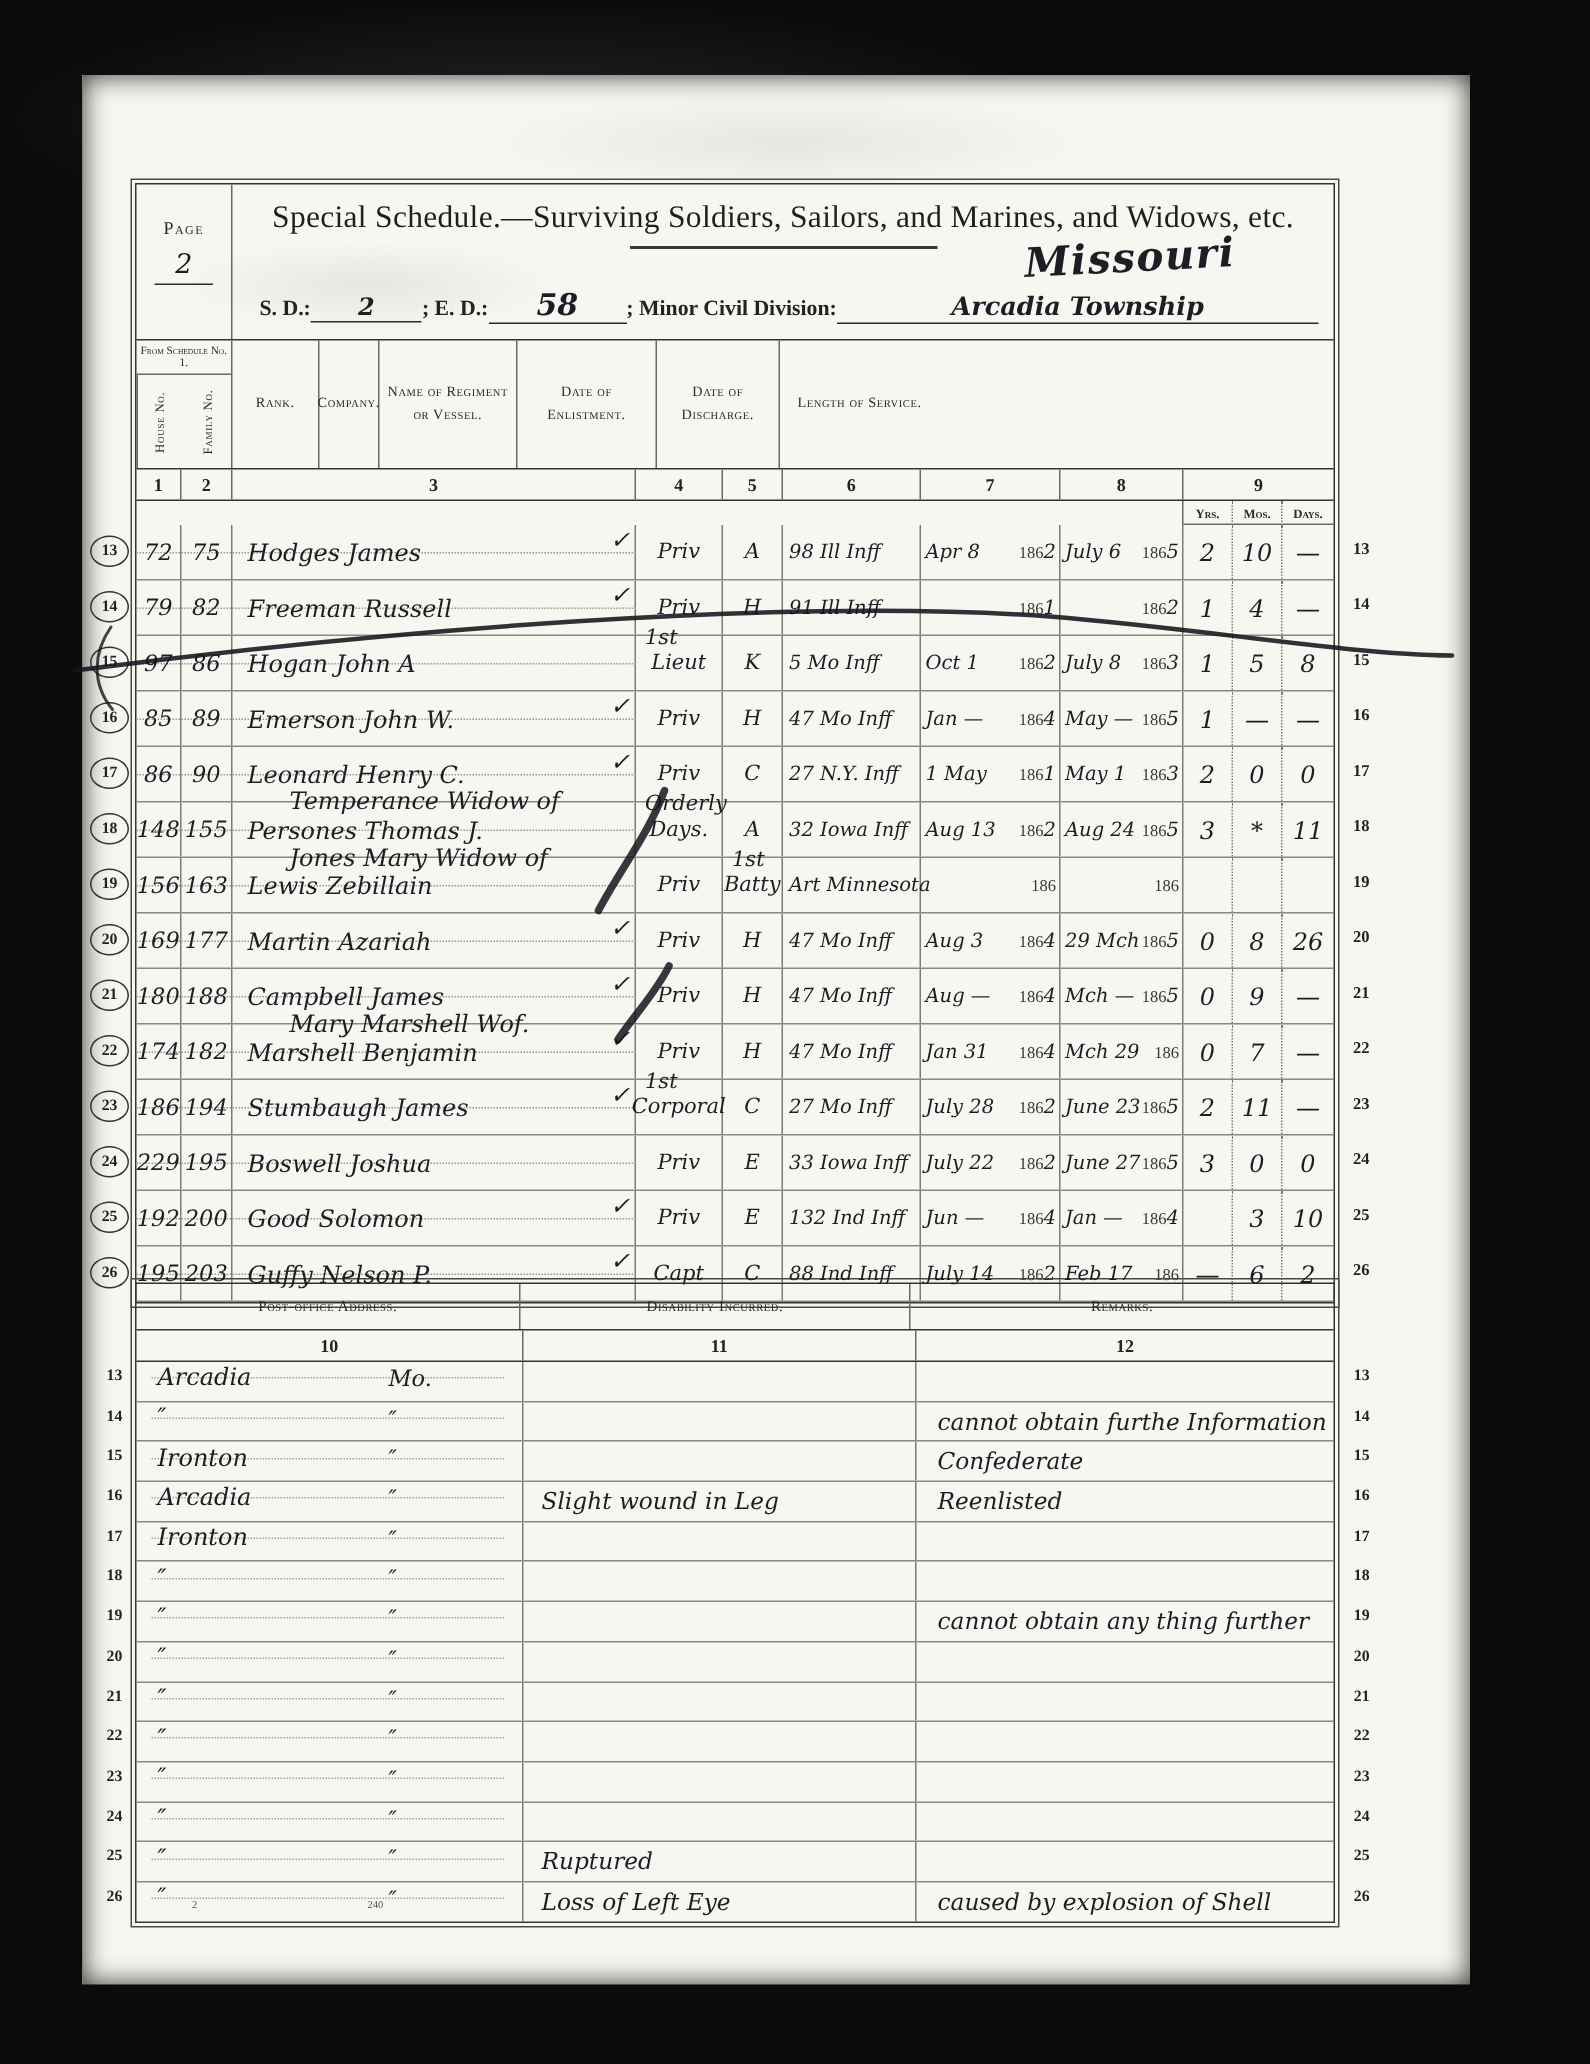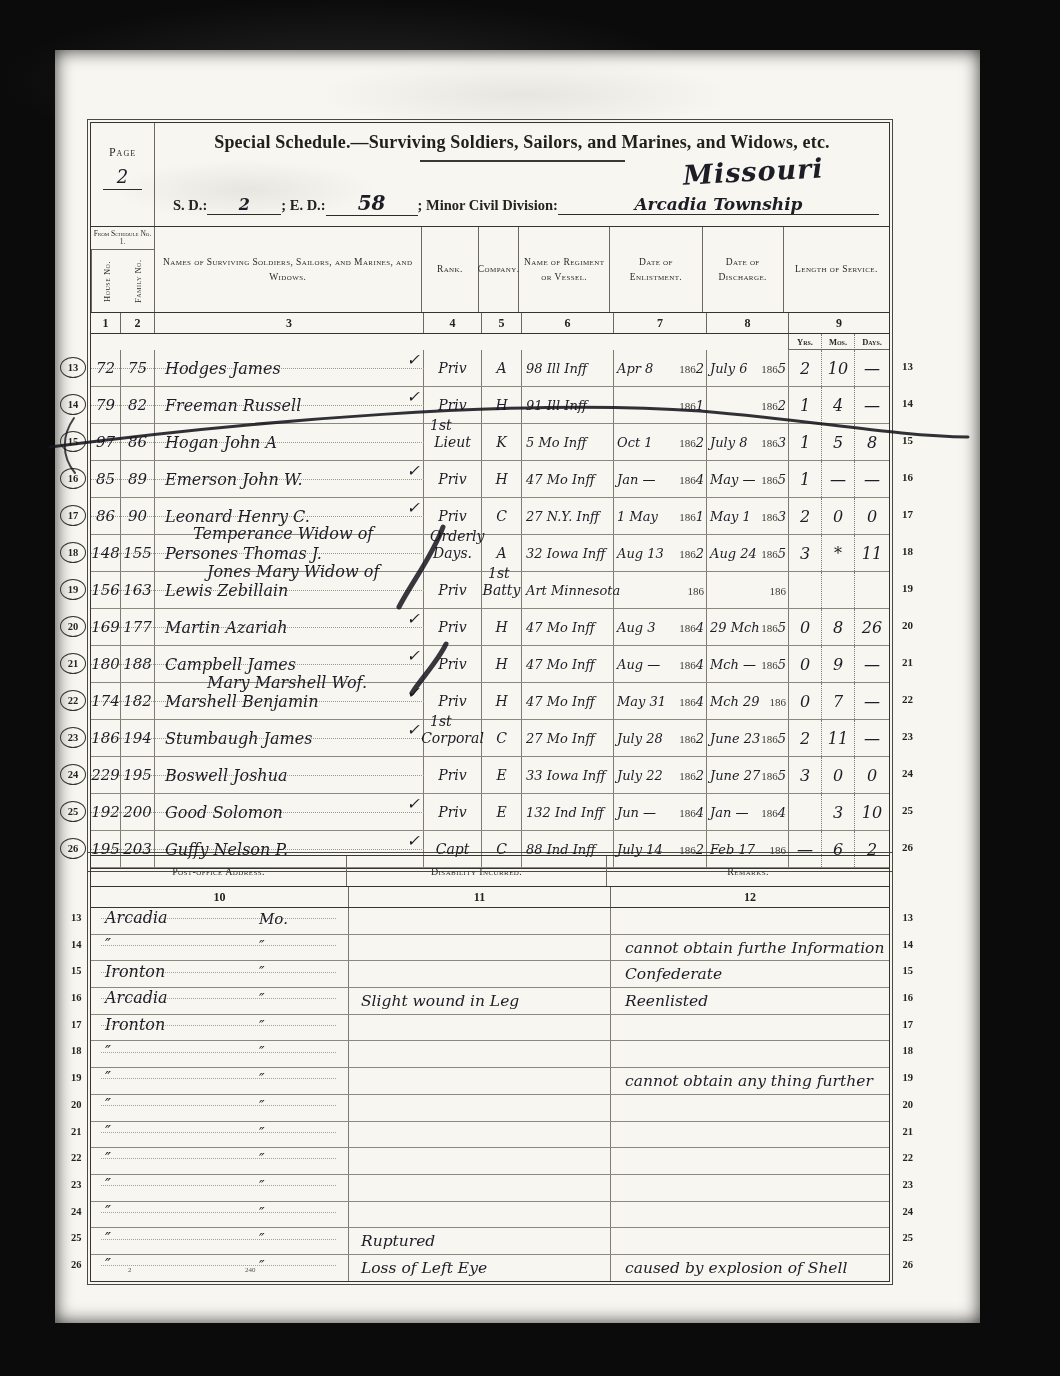--- a/index.html
+++ b/index.html
@@ -12,21 +12,21 @@
 
   
   #schedule{position:absolute;left:35px;top:72px;width:798px;border:1.5px solid #35342d;outline:1px solid #4a4840;outline-offset:2.5px;box-sizing:content-box;background:transparent;}
   .cellb{box-sizing:border-box;border-right:1px solid #6b6960;}
   
   #titleband{display:flex;height:103px;border-bottom:1.5px solid #35342d;}
   #pagebox{width:64px;border-right:1px solid #6b6960;box-sizing:border-box;text-align:center;padding-top:22px;}
   #pagebox .pglabel{font-variant:small-caps;font-size:12px;letter-spacing:1px;color:#2c2b25;display:block;}
   #pagebox .pgnum{display:inline-block;margin-top:6px;border-bottom:1.2px solid #2c2b25;padding:0 14px 2px;}
   .titleright{flex:1;position:relative;padding-top:9px;}
-  #doctitle{text-align:center;font-size:18px;font-weight:bold;color:#201f1a;letter-spacing:.2px;}
+  #doctitle{text-align:center;font-size:21px;font-weight:normal;color:#201f1a;letter-spacing:.2px;}
   #titlerule{width:205px;height:2px;background:#3a3930;margin:7px auto 0;}
   #sdline{position:absolute;left:18px;right:10px;bottom:10px;display:flex;align-items:baseline;font-weight:bold;font-size:14.5px;color:#24231e;}
   .blank{border-bottom:1.5px solid #2c2b25;text-align:center;}
   .hw{font-family:"DejaVu Serif",serif;font-style:italic;color:#1d1d26;}
   #state-hw{position:absolute;right:55px;top:-38px;font-size:27px;transform:rotate(-3deg);letter-spacing:1px;}
 
   
   #colheads{display:flex;height:85px;border-bottom:1.2px solid #35342d;}
   .hcell{display:flex;align-items:center;justify-content:center;text-align:center;
          font-variant:small-caps;font-size:9.5px;letter-spacing:.4px;color:#2c2b26;line-height:1.5;padding:0 3px;}
@@ -54,21 +54,21 @@
   .c.reg{width:92px;padding-left:4px;}
   .c.enl{width:93px;}
   .c.disc{width:82px;}
   .c.yrs{width:33px;justify-content:center;border-right:1px dotted #7d7b72;}
   .c.mos{width:33px;justify-content:center;border-right:1px dotted #7d7b72;}
   .c.days{width:34px;justify-content:center;border-right:none;}
   .srow .hw{font-size:16px;white-space:nowrap;z-index:2;}
   .c.house .hw,.c.family .hw{font-size:15px;}
   .c.rank .hw,.c.comp .hw{font-size:14px;}
   .c.reg .hw{font-size:13px;}
-  .nm-above{position:absolute;top:-10px;left:52px;font-size:13px;}
+  .nm-above{position:absolute;top:-10px;left:38px;font-size:13px;}
   .nm-below{position:absolute;bottom:-9px;left:38px;font-size:13px;}
   .chk{position:absolute;right:3px;top:0px;font-size:17px;}
   .pre{position:absolute;top:-7px;left:6px;font-size:11px;white-space:nowrap;}
   .datecell{display:flex;align-items:center;width:100%;}
   .datecell .dtxt{flex:1;padding-left:3px;font-size:13px;}
   .yr{font-family:"Liberation Serif",serif;font-style:normal;font-size:11px;color:#3a3a33;margin-right:2px;white-space:nowrap;}
   .yr .dg{font-size:13px;}
   .mnum-l{position:absolute;left:-31px;top:7px;width:24px;height:19px;border:1.2px solid #35342d;border-radius:50%;
           display:flex;align-items:center;justify-content:center;font-weight:bold;font-size:10.5px;color:#24231e;background:transparent;}
   .mnum-r{position:absolute;right:-24px;top:10px;font-weight:bold;font-size:11px;color:#24231e;}
@@ -132,21 +132,20 @@
     </div>
 
     <div id="colheads">
       <div class="grp cellb">
         <div class="gtop">From Schedule No. 1.</div>
         <div class="gbot">
           <div class="vert cellb" style="width:30px;">House No.</div>
           <div class="vert" style="width:34px;">Family No.</div>
         </div>
       </div>
-      <div class="hcell cellb" style="width:269px;">Names of Surviving Soldiers, Sailors, and Marines, and Widows.</div>
       <div class="hcell cellb" style="width:58px;">Rank.</div>
       <div class="hcell cellb" style="width:40px;">Company.</div>
       <div class="hcell cellb" style="width:92px;">Name of Regiment or Vessel.</div>
       <div class="hcell cellb" style="width:93px;">Date of Enlistment.</div>
       <div class="hcell cellb" style="width:82px;">Date of Discharge.</div>
       <div class="hcell" style="width:100px;">Length of Service.</div>
     </div>
 
     <div id="numrow">
       <div class="ncell cellb" style="width:30px;">1</div>
@@ -637,21 +636,21 @@
           </div>
     <div class="c comp">
             <span class="pre hw"></span>
             <span class="hw">H</span>
           </div>
     <div class="c reg">
             <span class="hw">47 Mo Inff</span>
           </div>
     <div class="c enl">
       <span class="datecell">
-              <span class="dtxt hw">May 31</span>
+              <span class="dtxt hw">Jan 31</span>
               <span class="yr"><span>186</span><span class="dg hw">4</span></span>
             </span>
     </div>
     <div class="c disc">
       <span class="datecell">
               <span class="dtxt hw">Mch 29</span>
               <span class="yr"><span>186</span><span class="dg hw"></span></span>
             </span>
     </div>
     <div class="c yrs">

